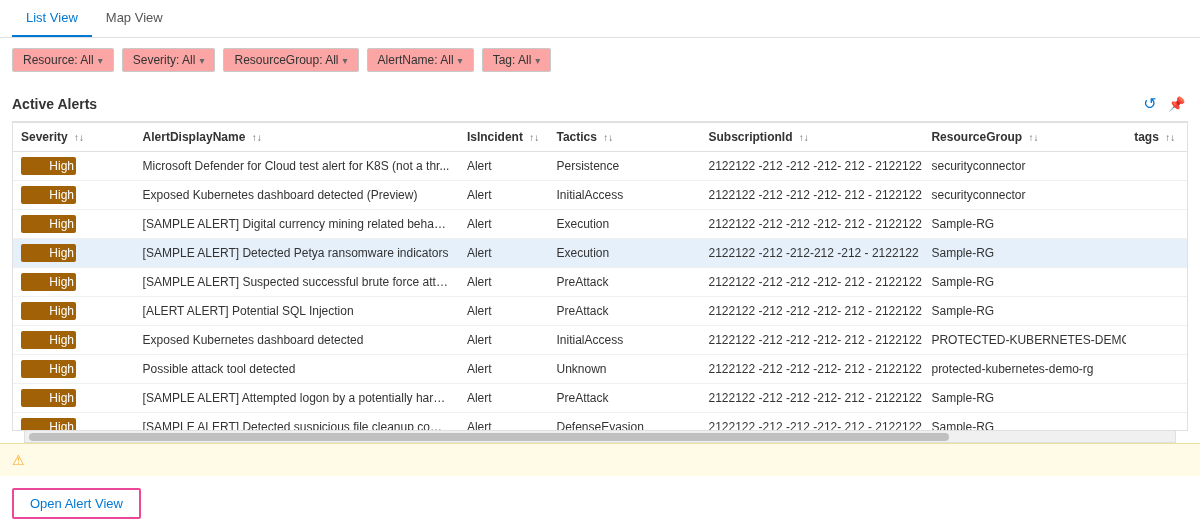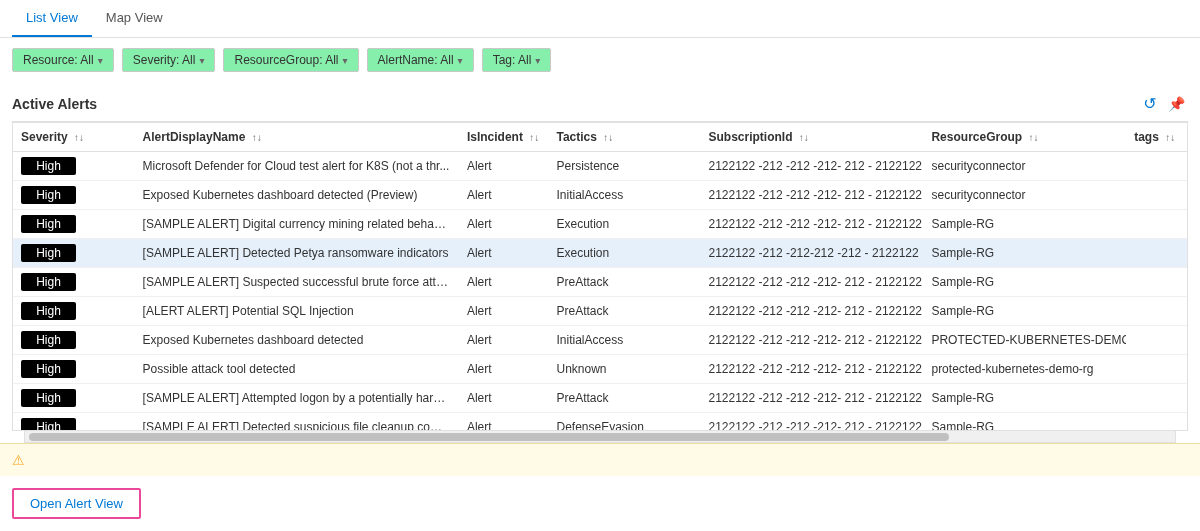--- a/index.html
+++ b/index.html
@@ -3,35 +3,35 @@
   <meta charset="utf-8">
   <style>
     * { box-sizing: border-box; margin: 0; padding: 0; }
     body { font-family: 'Segoe UI', Arial, sans-serif; font-size: 13px; background: #fff; color: #333; }
 
     .top-tabs { display: flex; gap: 0; border-bottom: 1px solid #e0e0e0; padding: 0 12px; }
     .top-tab { padding: 10px 14px; font-size: 13px; cursor: pointer; color: #555; border-bottom: 2px solid transparent; }
     .top-tab.active { color: #0078d4; border-bottom: 2px solid #0078d4; font-weight: 500; }
 
     .filters-row { display: flex; gap: 8px; padding: 10px 12px; flex-wrap: wrap; }
-    .filter-btn { display: flex; align-items: center; gap: 4px; padding: 4px 10px; border: 1px solid #c8c8c8; background: #86efac; border-radius: 2px; font-size: 12px; cursor: pointer; color: #333; }
+    .filter-btn { display: flex; align-items: center; gap: 4px; padding: 4px 10px; border: 1px solid #c8c8c8; background: #fca5a5; border-radius: 2px; font-size: 12px; cursor: pointer; color: #333; }
     .filter-chevron { font-size: 10px; color: #666; }
 
     .section-header { display: flex; align-items: center; justify-content: space-between; padding: 10px 12px 6px 12px; }
     .section-title { font-size: 14px; font-weight: 600; color: #333; }
     .section-actions { display: flex; gap: 8px; align-items: center; }
     .action-icon { cursor: pointer; color: #0078d4; font-size: 16px; padding: 2px; }
 
     .table-container { padding: 0 12px; overflow: hidden; }
     .alert-table { width: 100%; border-collapse: collapse; font-size: 12.5px; }
     .alert-table th { background: #fff; border-bottom: 1px solid #e0e0e0; border-top: 1px solid #e0e0e0; padding: 7px 8px; text-align: left; font-weight: 600; font-size: 12px; color: #333; white-space: nowrap; }
     .alert-table th .sort-icon { display: inline-block; margin-left: 3px; color: #666; font-size: 10px; }
     .alert-table td { padding: 5px 8px; border-bottom: 1px solid #f0f0f0; font-size: 12px; color: #333; white-space: nowrap; overflow: hidden; max-width: 0; }
     .alert-table tr.selected { background: #e5f0fb; }
-    .severity-badge { display: inline-block; background: #000000; color: #fff; padding: 2px 2px; border-radius: 2px; font-size: 12px; font-weight: 500; min-width: 55px; text-align: center; }
+    .severity-badge { display: inline-block; background: #a16207; color: #fff; padding: 2px 2px; border-radius: 2px; font-size: 12px; font-weight: 500; min-width: 55px; text-align: right; }
     .col-severity { width: 120px; }
     .col-name { width: 320px; max-width: 320px; overflow: hidden; text-overflow: ellipsis; }
     .col-incident { width: 80px; }
     .col-tactics { width: 150px; }
     .col-sub { width: 220px; }
     .col-rg { width: 200px; }
     .col-tags { width: 60px; }
 
     .scroll-wrapper { overflow-x: auto; overflow-y: auto; max-height: 310px; border: 1px solid #e0e0e0; position: relative; }
     .scrollbar-h { height: 12px; background: #f0f0f0; display: flex; align-items: center; margin: 0 12px; border: 1px solid #e0e0e0; border-top: none; }

